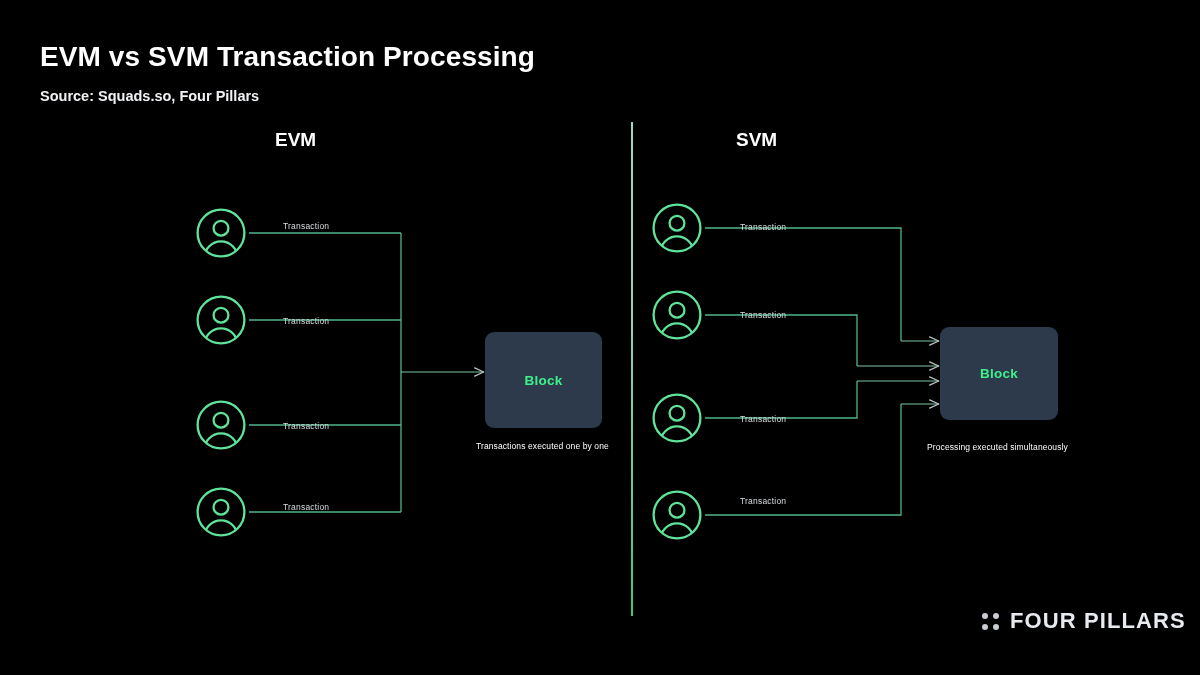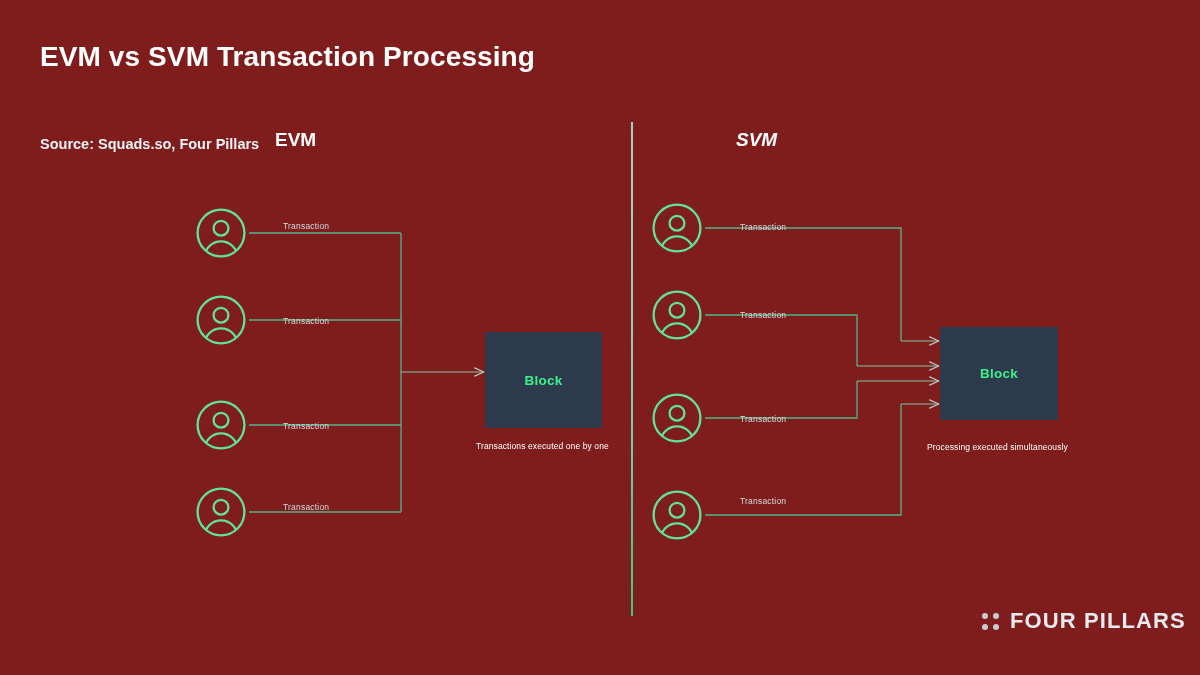--- a/index.html
+++ b/index.html
@@ -4,21 +4,21 @@
 <style>
   html, body {
     margin: 0;
     padding: 0;
     background: #10141b;
   }
   #slide {
     position: relative;
     width: 1200px;
     height: 675px;
-    background: #7f1d1d;
+    background: #000000;
     font-family: "Liberation Sans", sans-serif;
     overflow: hidden;
   }
 
   
   #title {
     position: absolute;
     left: 40px;
     top: 41px;
     font-size: 28px;
@@ -28,34 +28,33 @@
     white-space: nowrap;
   }
   #source {
     position: absolute;
     left: 40px;
     top: 88px;
     font-size: 14.5px;
     font-weight: bold;
     color: #f0f2f5;
     white-space: nowrap;
-    margin-top: 48px;
   }
 
   
   .col-heading {
     position: absolute;
     top: 129px;
     font-size: 19px;
     font-weight: bold;
     color: #ffffff;
     white-space: nowrap;
   }
   #heading-evm { left: 275px; }
-  #heading-svm { left: 736px; font-style: italic; }
+  #heading-svm { left: 736px; }
 
   
   #divider {
     position: absolute;
     left: 631px;
     top: 122px;
     width: 2px;
     height: 494px;
     background: linear-gradient(to bottom, #9fd7c4 0%, #8ccfb8 45%, #38c97e 100%);
   }
@@ -82,21 +81,21 @@
     position: absolute;
     font-size: 8.5px;
     color: #d6dade;
     white-space: nowrap;
     letter-spacing: 0.2px;
   }
 
   
   .block {
     position: absolute;
-    border-radius: 0;
+    border-radius: 9px;
     background: #2c3a4c;
     display: flex;
     align-items: center;
     justify-content: center;
   }
   .block-label {
     font-size: 13.5px;
     font-weight: bold;
     color: #3ef08a;
     letter-spacing: 0.2px;

